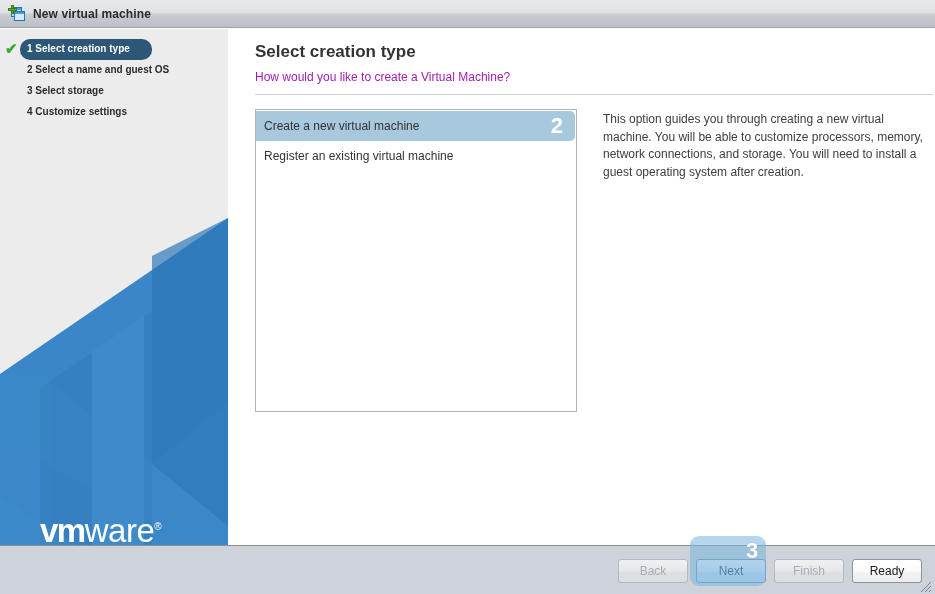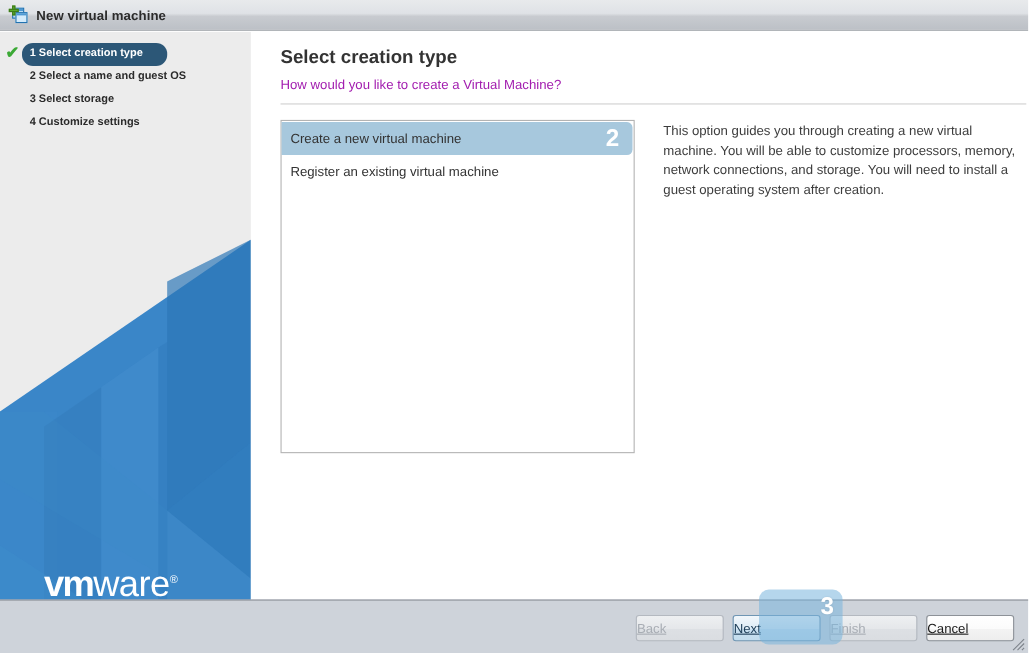--- a/index.html
+++ b/index.html
@@ -265,32 +265,31 @@
     box-sizing: border-box;
   }
   .btn-row {
     position: absolute;
     right: 13px;
     top: 13px;
     display: flex;
     gap: 8px;
   }
   .btn {
-    width: 80px;
+    width: 70px;
     height: 24px;
     box-sizing: border-box;
     border-radius: 3px;
     font-size: 12px;
     line-height: 22px;
-    text-align: left;
+    text-align: center;
     border: 1px solid #9aa0a8;
     background: linear-gradient(to bottom, #f9fafb 0%, #eceef1 52%, #e2e5e9 53%, #dfe2e6 100%);
     color: #333333;
     user-select: none;
-    text-decoration: underline;
   }
   .btn.disabled {
     color: #a8adb4;
     border-color: #b4b9c0;
     background: linear-gradient(to bottom, #eef0f2 0%, #e5e7ea 52%, #dde0e4 53%, #dadde1 100%);
   }
   .btn.primary {
     background: linear-gradient(to bottom, #f2f7fb 0%, #dcebf6 52%, #c9e0f1 53%, #c2dced 100%);
     border-color: #6f96b4;
     color: #1d3d57;
@@ -443,21 +442,21 @@
       <div class="desc">This option guides you through creating a new virtual machine. You will be able to customize processors, memory, network connections, and storage. You will need to install a guest operating system after creation.</div>
 
     </div>
   </div>
 
   <div class="footer">
     <div class="btn-row">
       <div class="btn disabled">Back</div>
       <div class="btn primary">Next</div>
       <div class="btn disabled">Finish</div>
-      <div class="btn plain">Cancel</div>
+      <div class="btn plain">Ready</div>
     </div>
     <div class="grip">
       <svg width="12" height="12" viewBox="0 0 12 12" xmlns="http://www.w3.org/2000/svg">
         <g stroke="#6f757d" stroke-width="1">
           <line x1="11" y1="1" x2="1" y2="11"></line>
           <line x1="11" y1="5" x2="5" y2="11"></line>
           <line x1="11" y1="9" x2="9" y2="11"></line>
         </g>
       </svg>
     </div>

